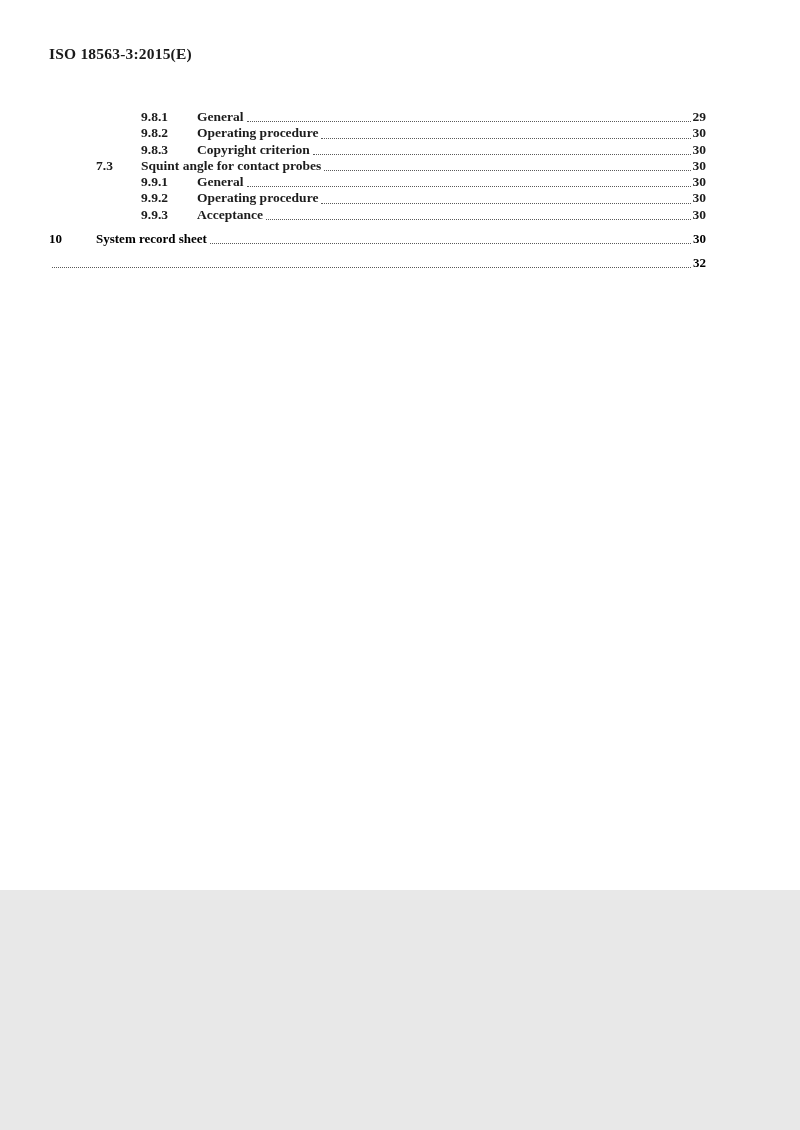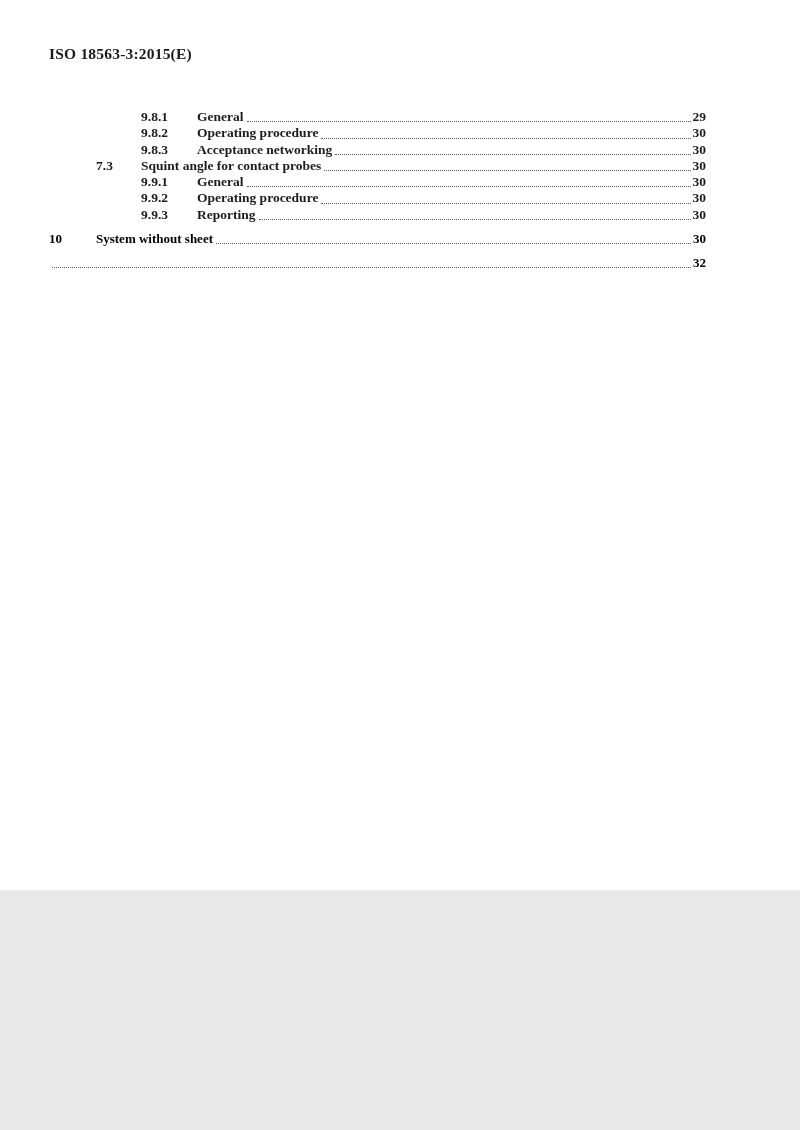--- a/index.html
+++ b/index.html
@@ -106,26 +106,26 @@
 </style>
 </head>
 <body>
 
 <div class="page">
   <div class="doc-header">ISO 18563-3:2015(E)</div>
 
   <div class="toc" id="toc">
       <div class="toc-row lvl3"><span class="num">9.8.1</span><span class="label">General</span><span class="leader"></span><span class="pg">29</span></div>
       <div class="toc-row lvl3"><span class="num">9.8.2</span><span class="label">Operating procedure</span><span class="leader"></span><span class="pg">30</span></div>
-      <div class="toc-row lvl3"><span class="num">9.8.3</span><span class="label">Acceptance networking</span><span class="leader"></span><span class="pg">30</span></div>
+      <div class="toc-row lvl3"><span class="num">9.8.3</span><span class="label">Copyright criterion</span><span class="leader"></span><span class="pg">30</span></div>
       <div class="toc-row lvl2"><span class="num">7.3</span><span class="label">Squint angle for contact probes</span><span class="leader"></span><span class="pg">30</span></div>
       <div class="toc-row lvl3"><span class="num">9.9.1</span><span class="label">General</span><span class="leader"></span><span class="pg">30</span></div>
       <div class="toc-row lvl3"><span class="num">9.9.2</span><span class="label">Operating procedure</span><span class="leader"></span><span class="pg">30</span></div>
-      <div class="toc-row lvl3"><span class="num">9.9.3</span><span class="label">Reporting</span><span class="leader"></span><span class="pg">30</span></div>
-      <div class="toc-row lvl1 bold"><span class="num">10</span><span class="label">System without sheet</span><span class="leader"></span><span class="pg">30</span></div>
+      <div class="toc-row lvl3"><span class="num">9.9.3</span><span class="label">Acceptance</span><span class="leader"></span><span class="pg">30</span></div>
+      <div class="toc-row lvl1 bold"><span class="num">10</span><span class="label">System record sheet</span><span class="leader"></span><span class="pg">30</span></div>
       <div class="toc-row lvl0 bold"><span class="leader"></span><span class="pg">32</span></div>
     </div>
 
   <div class="watermark">Copyright International Organization for Standardization</div>
   <div class="page-num">iv</div>
   <div class="legal" id="legal">
       <div>International Organization for Standardization</div>
       <div>Provided by IHS under license with ISO</div>
       <div>No reproduction or networking permitted without license from IHS</div>
     </div>

